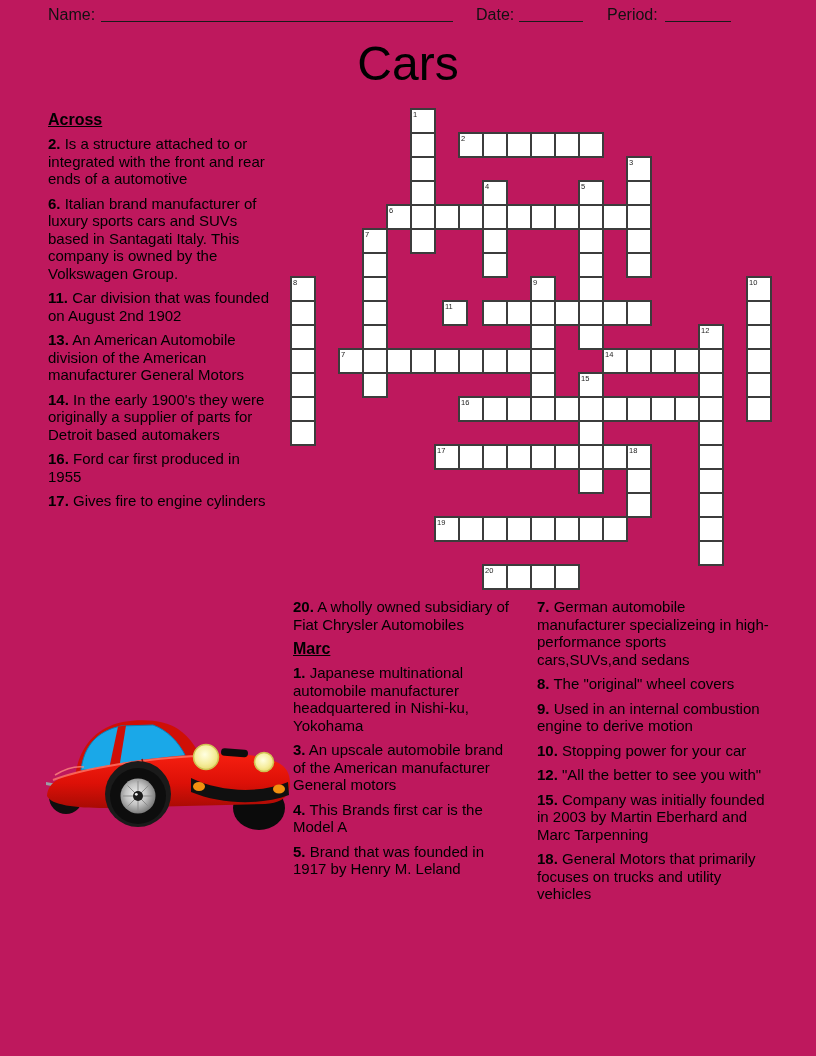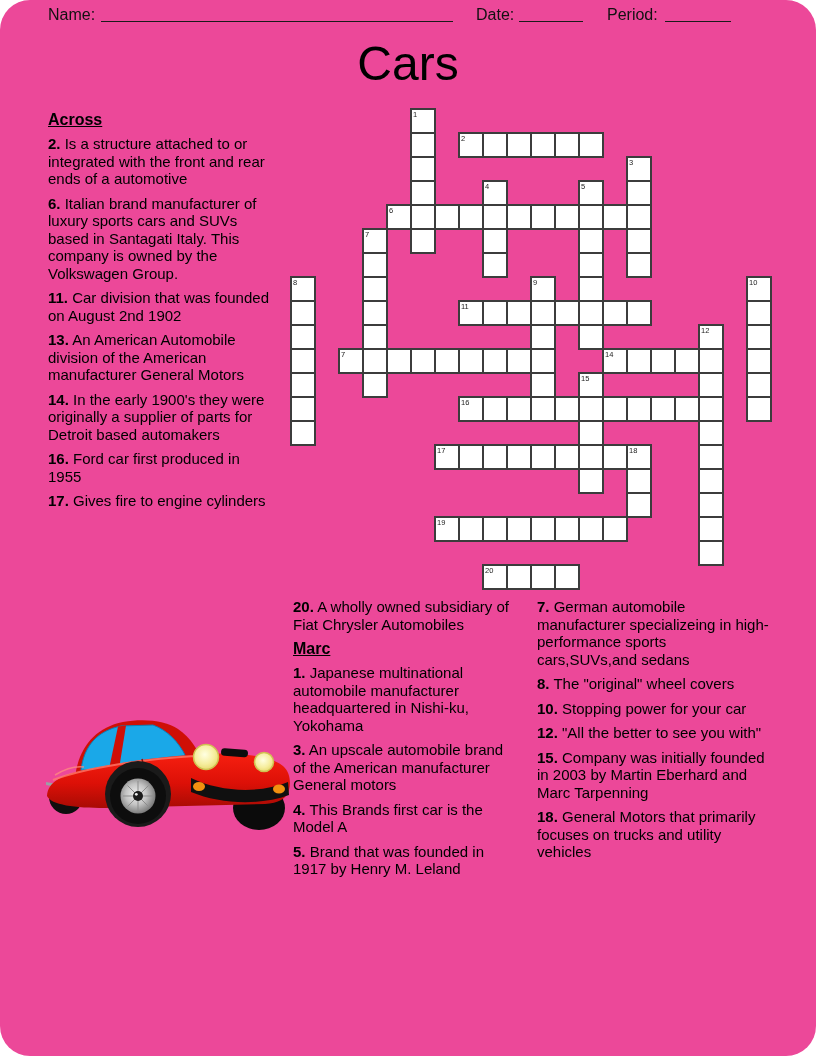--- a/index.html
+++ b/index.html
@@ -1,17 +1,17 @@
 <!DOCTYPE html>
 <html><head>
 <meta charset="utf-8">
 <style>
   html,body{margin:0;padding:0;background:#ffffff;}
-  .sheet{position:relative;width:816px;height:1056px;background:#ec4899;overflow:hidden;
-         font-family:"Liberation Sans","DejaVu Sans",sans-serif;color:#000;border-radius:30px;}
+  .sheet{position:relative;width:816px;height:1056px;background:#be185d;overflow:hidden;
+         font-family:"Liberation Sans","DejaVu Sans",sans-serif;color:#000;}
   
   .hdr-label{position:absolute;top:6px;font-size:16px;color:#111;}
   .blank-line{position:absolute;top:4px;height:17px;border-bottom:1.6px solid #1a1a1a;}
   #name-label{left:48px;}
   #name-line{left:101px;width:352px;}
   #date-label{left:476px;}
   #date-line{left:519px;width:64px;}
   #period-label{left:607px;}
   #period-line{left:665px;width:66px;}
   
@@ -104,21 +104,21 @@
       <div class="cell" style="left: 72px; top: 168px;"></div>
       <div class="cell" style="left: 240px; top: 168px;">
         <span class="cellnum">9</span>
       </div>
       <div class="cell" style="left: 288px; top: 168px;"></div>
       <div class="cell" style="left: 456px; top: 168px;">
         <span class="cellnum">10</span>
       </div>
       <div class="cell" style="left: 0px; top: 192px;"></div>
       <div class="cell" style="left: 72px; top: 192px;"></div>
-      <div class="cell" style="left: 168px; top: 192px; text-decoration: underline;">
+      <div class="cell" style="left: 152px; top: 192px; text-decoration: underline;">
         <span class="cellnum">11</span>
       </div>
       <div class="cell" style="left: 192px; top: 192px;"></div>
       <div class="cell" style="left: 216px; top: 192px;"></div>
       <div class="cell" style="left: 240px; top: 192px;"></div>
       <div class="cell" style="left: 264px; top: 192px;"></div>
       <div class="cell" style="left: 288px; top: 192px;"></div>
       <div class="cell" style="left: 312px; top: 192px;"></div>
       <div class="cell" style="left: 336px; top: 192px;"></div>
       <div class="cell" style="left: 456px; top: 192px;"></div>
@@ -238,20 +238,21 @@
         <p class="clue"><b>3.</b> An upscale automobile brand of the American manufacturer General motors</p>
         <p class="clue"><b>4.</b> This Brands first car is the Model A</p>
         <p class="clue"><b>5.</b> Brand that was founded in 1917 by Henry M. Leland</p>
       </div>
   </div>
 
   <div class="clue-col" id="right-col">
     <div id="right-clues">
         <p class="clue"><b>7.</b> German automobile manufacturer specializeing in high-performance sports cars,SUVs,and sedans</p>
         <p class="clue"><b>8.</b> The "original" wheel covers</p>
+        <p class="clue"><b>9.</b> Used in an internal combustion engine to derive motion</p>
         <p class="clue"><b>10.</b> Stopping power for your car</p>
         <p class="clue"><b>12.</b> "All the better to see you with"</p>
         <p class="clue"><b>15.</b> Company was initially founded in 2003 by Martin Eberhard and Marc Tarpenning</p>
         <p class="clue"><b>18.</b> General Motors that primarily focuses on trucks and utility vehicles</p>
       </div>
   </div>
 
   <svg id="car" viewBox="0 0 246 140" aria-hidden="true">
     <defs>
       <radialGradient id="hubGrad" cx="45%" cy="45%" r="60%">

